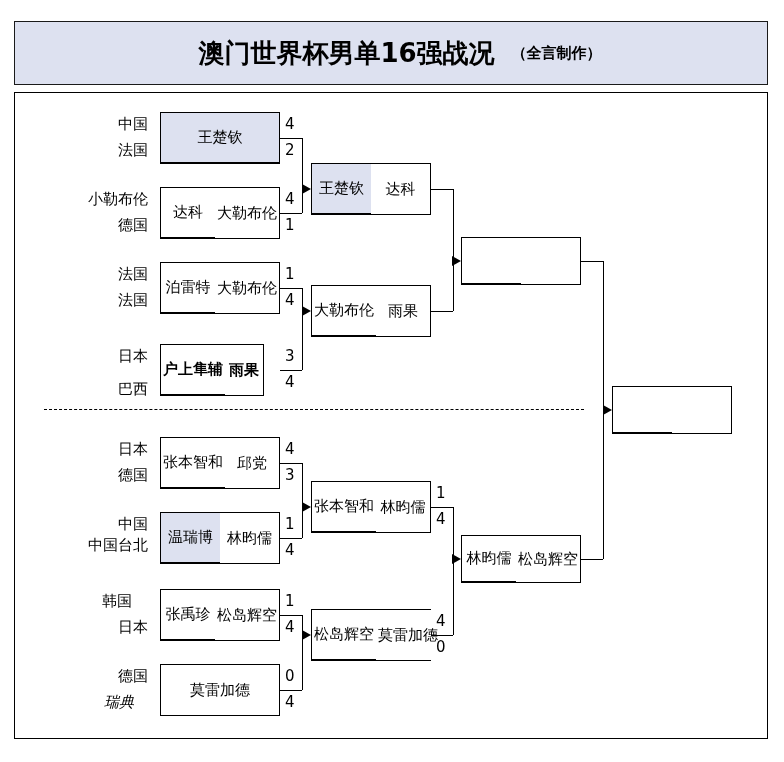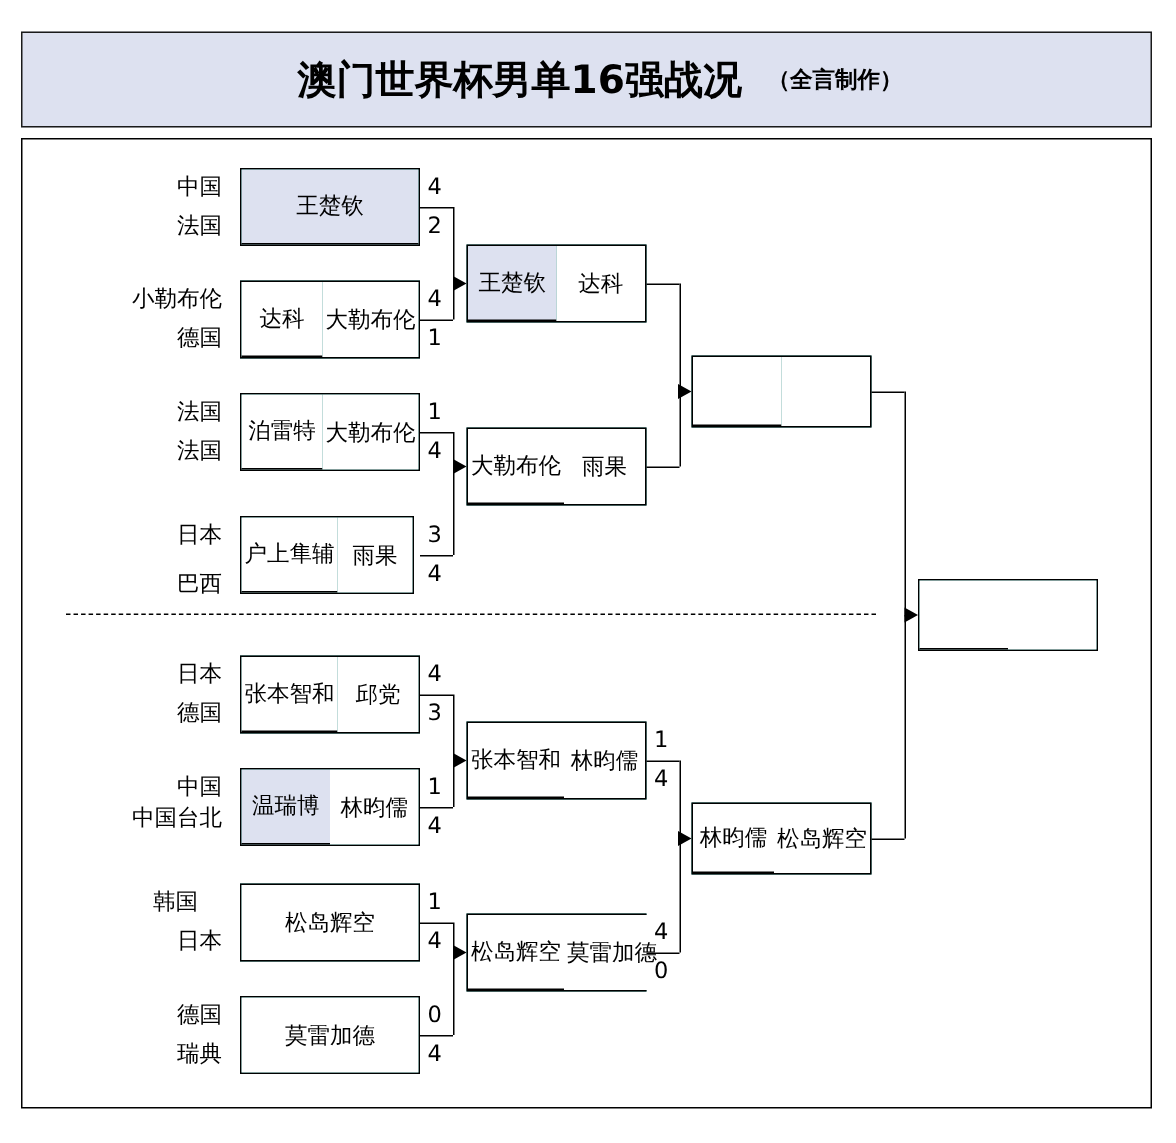--- a/index.html
+++ b/index.html
@@ -162,21 +162,21 @@
           <div class="name">泊雷特</div>
         </div>
         <div class="slot bot">
           <div class="name">大勒布伦</div>
         </div>
       </div>
       <div class="score" style="left:285px; top:267px; width:16px;">1</div>
       <div class="score" style="left:285px; top:293px; width:16px;">4</div>
       <div class="country" style="left:38px; top:267px; width:110px;">法国</div>
       <div class="country" style="left:38px; top:293px; width:110px;">法国</div>
-      <div class="match" style="left:160px; top:344px; width:116px; height:52px;">
+      <div class="match" style="left:160px; top:344px; width:104px; height:52px;font-weight:bold;">
         <div class="slot top">
           <div class="name">户上隼辅</div>
         </div>
         <div class="slot bot">
           <div class="name">雨果</div>
         </div>
       </div>
       <div class="score" style="left:285px; top:349px; width:16px;">3</div>
       <div class="score" style="left:285px; top:375px; width:16px;">4</div>
       <div class="country" style="left:38px; top:349px; width:110px;">日本</div>
@@ -199,37 +199,40 @@
         </div>
         <div class="slot bot">
           <div class="name">林昀儒</div>
         </div>
       </div>
       <div class="score" style="left:285px; top:517px; width:16px;">1</div>
       <div class="score" style="left:285px; top:543px; width:16px;">4</div>
       <div class="country" style="left:38px; top:517px; width:110px;">中国</div>
       <div class="country" style="left:38px; top:538px; width:110px;">中国台北</div>
       <div class="match" style="left:160px; top:589px; width:120px; height:52px;">
+        <div class="slot top">
+          <div class="name">张禹珍</div>
+        </div>
         <div class="slot bot">
           <div class="name">松岛辉空</div>
         </div>
       </div>
       <div class="score" style="left:285px; top:594px; width:16px;">1</div>
       <div class="score" style="left:285px; top:620px; width:16px;">4</div>
       <div class="country" style="left:22px; top:594px; width:110px;">韩国</div>
       <div class="country" style="left:38px; top:620px; width:110px;">日本</div>
       <div class="match" style="left:160px; top:664px; width:120px; height:52px;">
         <div class="slot bot">
           <div class="name">莫雷加德</div>
         </div>
       </div>
       <div class="score" style="left:285px; top:669px; width:16px;">0</div>
       <div class="score" style="left:285px; top:695px; width:16px;">4</div>
       <div class="country" style="left:38px; top:669px; width:110px;">德国</div>
-      <div class="country" style="left:38px; top:695px; width:110px;">瑞典</div>
+      <div class="country" style="left:24px; top:695px; width:110px;font-style:italic;">瑞典</div>
       <div class="match" style="left:311px; top:163px; width:120px; height:52px;">
         <div class="slot top hl">
           <div class="name">王楚钦</div>
         </div>
         <div class="slot bot">
           <div class="name">达科</div>
         </div>
       </div>
       <div class="match" style="left:311px; top:285px; width:120px; height:52px;">
         <div class="slot top">

